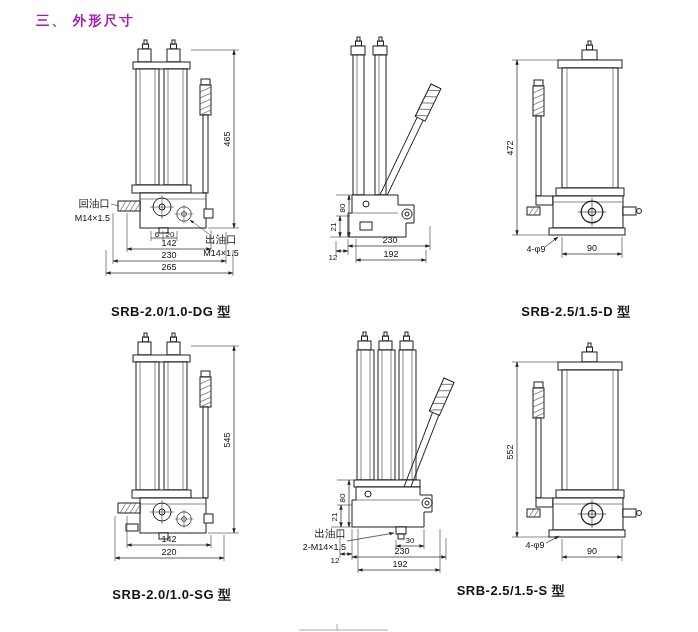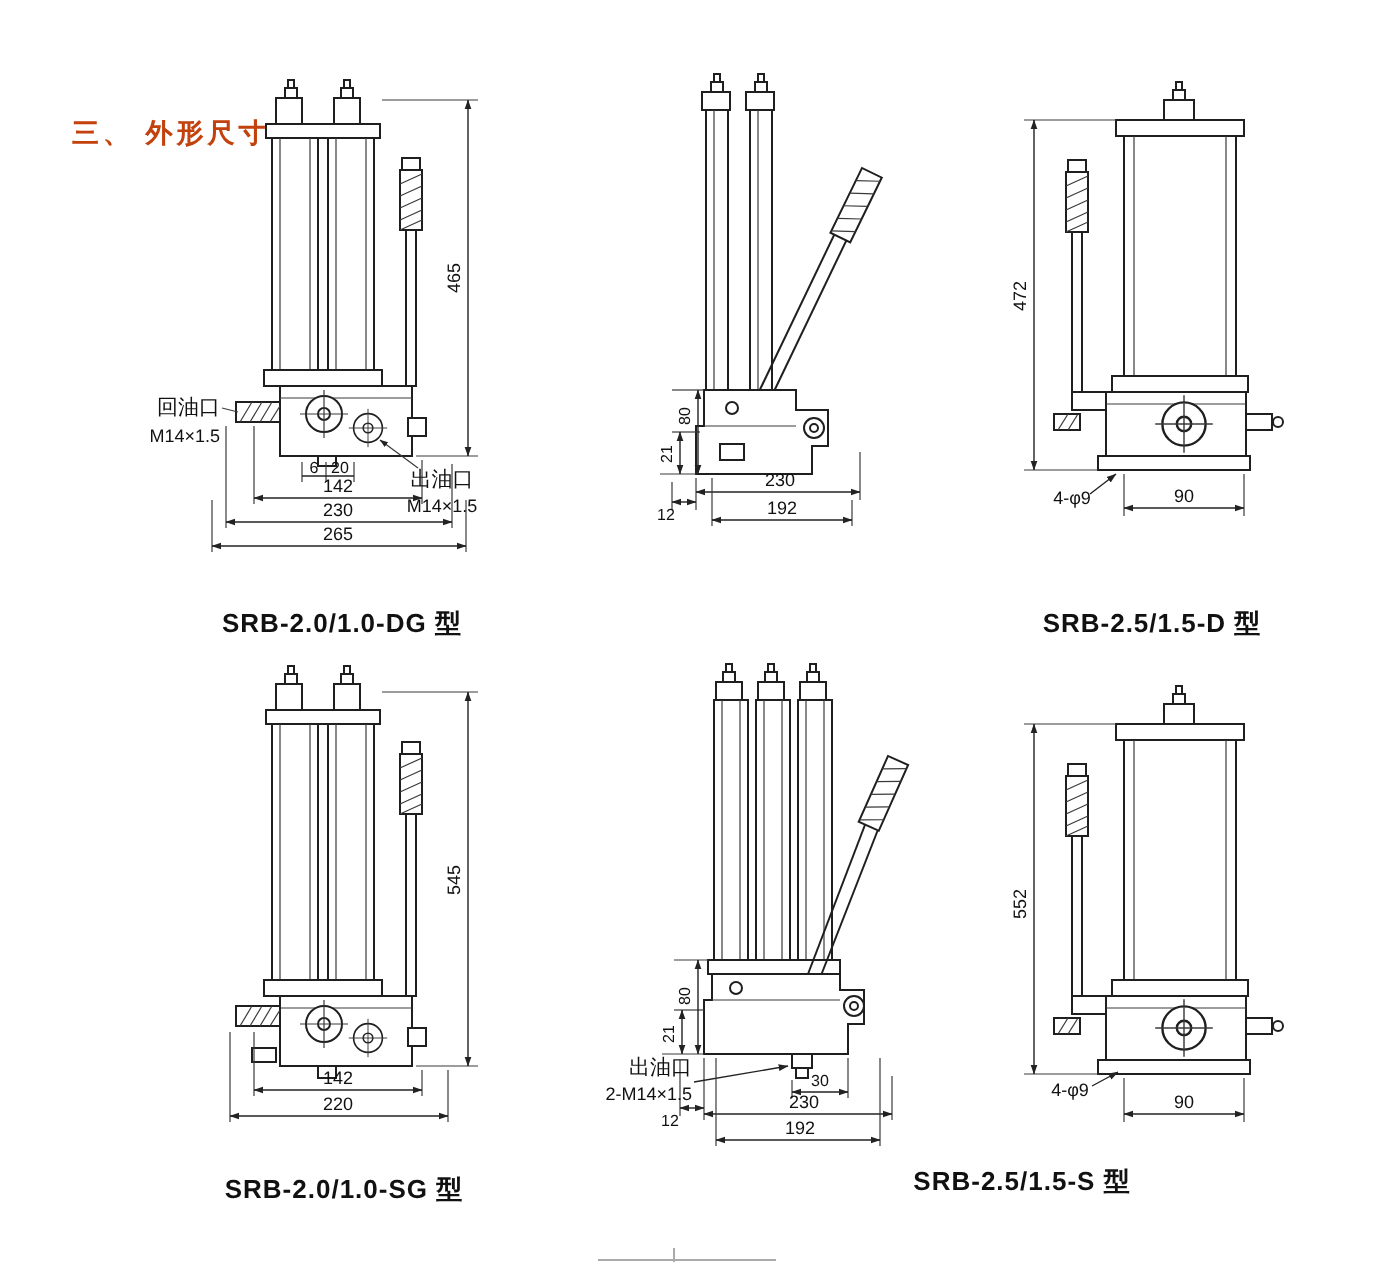--- a/index.html
+++ b/index.html
@@ -1,19 +1,19 @@
 <!DOCTYPE html>
 <html><head>
 <meta charset="utf-8">
 <style>
   html,body{margin:0;padding:0;background:#ffffff;}
   .page{position:relative;width:698px;height:632px;background:#ffffff;overflow:hidden;
         font-family:"Liberation Sans",sans-serif;}
-  .title{position:absolute;left:36px;top:12px;font-size:13.5px;font-weight:bold;color:#c2410c;
-         letter-spacing:2px;margin-top:46px;}
+  .title{position:absolute;left:36px;top:12px;font-size:13.5px;font-weight:bold;color:#a21caf;
+         letter-spacing:2px;}
   #tech-svg{position:absolute;left:0;top:0;}
   .s   {stroke:#1f1f1f;stroke-width:1;fill:none;}
   .sf  {stroke:#1f1f1f;stroke-width:1;fill:#ffffff;}
   .thin{stroke:#3a3a3a;stroke-width:0.6;fill:none;}
   .dim {stroke:#222222;stroke-width:0.7;fill:none;}
   .faint{stroke:#aaaaaa;stroke-width:1;fill:none;}
   text{fill:#111111;font-family:"Liberation Sans",sans-serif;}
   .dt {font-size:9px;}
   .dts{font-size:8px;}
   .cjk{font-size:10.5px;}

